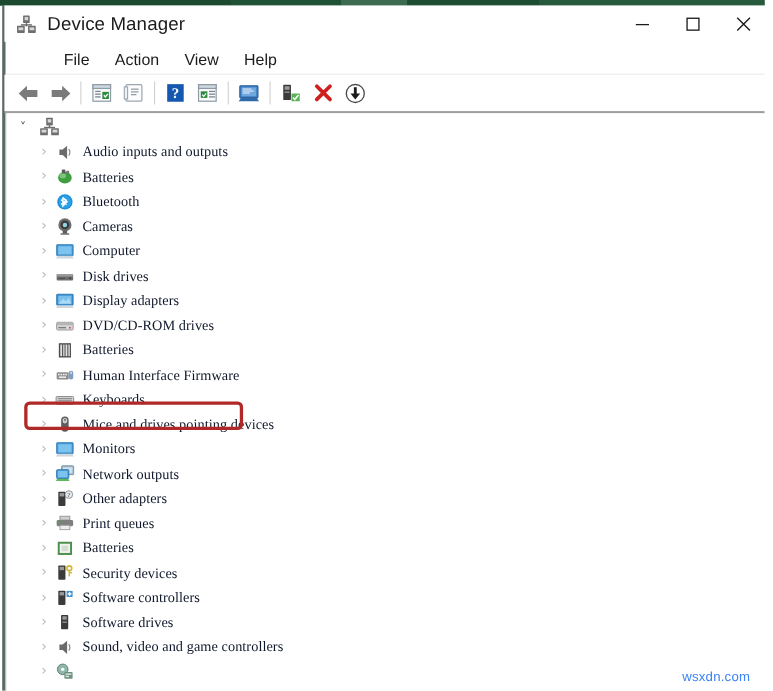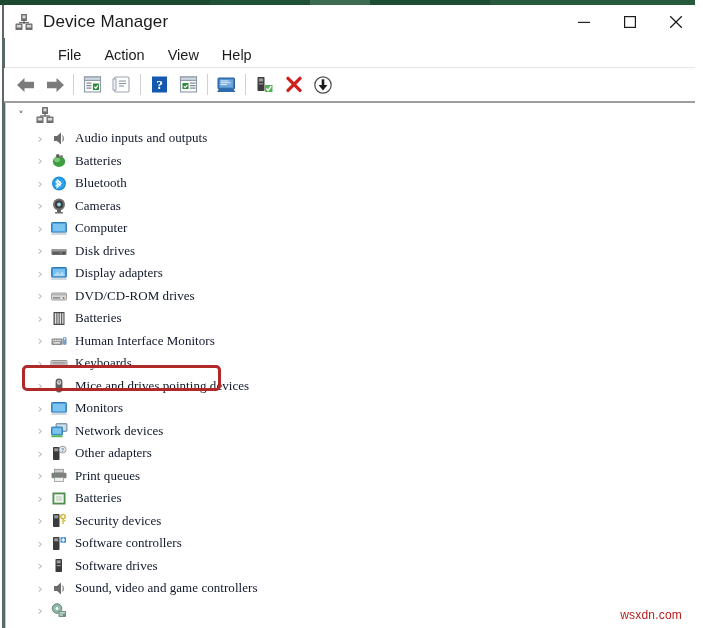--- a/index.html
+++ b/index.html
@@ -231,21 +231,21 @@
     box-sizing: border-box;
     pointer-events: none;
   }
 
   
   .watermark {
     position: absolute;
     right: 13px;
     bottom: 6px;
     font-size: 12px;
-    color: #b91c1c;
+    color: #3b82f6;
     letter-spacing: 0.2px;
   }
 
   svg { display: block; }
 </style>
 </head>
 <body>
 
 <div id="window">
 
@@ -574,21 +574,21 @@
           <rect x="1.5" y="6.5" width="11" height="6.5" rx="1" fill="#8d8d8d"></rect>
           <rect x="2.8" y="7.8" width="1.5" height="1.4" fill="#efefef"></rect>
           <rect x="5" y="7.8" width="1.5" height="1.4" fill="#efefef"></rect>
           <rect x="7.2" y="7.8" width="1.5" height="1.4" fill="#efefef"></rect>
           <rect x="9.4" y="7.8" width="1.5" height="1.4" fill="#efefef"></rect>
           <rect x="3.5" y="10.2" width="6.5" height="1.4" fill="#efefef"></rect>
           <rect x="12.6" y="5" width="4" height="8" rx="1.8" fill="#7f9ec4"></rect>
           <rect x="14.2" y="6" width="0.9" height="2" fill="#ffffff"></rect>
         </svg>
       </span>
-      <span class="row-label">Human Interface Monitors</span>
+      <span class="row-label">Human Interface Firmware</span>
     </div>
 
     <div class="tree-row">
       <span class="expander">›</span>
       <span class="row-icon">
         <svg width="18" height="17" viewBox="0 0 18 17">
           <rect x="1" y="5.5" width="16" height="7" rx="0.8" fill="#d9d9d9" stroke="#8a8a8a" stroke-width="0.9"></rect>
           <rect x="2.4" y="6.8" width="13.2" height="1" fill="#8f8f8f"></rect>
           <rect x="2.4" y="8.4" width="13.2" height="1" fill="#8f8f8f"></rect>
           <rect x="4" y="10" width="10" height="1.2" fill="#8f8f8f"></rect>
@@ -625,21 +625,21 @@
       <span class="expander">›</span>
       <span class="row-icon">
         <svg width="18" height="17" viewBox="0 0 18 17">
           <rect x="6" y="1.5" width="11" height="8" rx="0.7" fill="#9fb6c8" stroke="#7b93a6" stroke-width="0.9"></rect>
           <rect x="7.2" y="2.7" width="8.6" height="5.6" fill="#cfe0ec"></rect>
           <rect x="1.5" y="5" width="11" height="8" rx="0.7" fill="#4a9fdc" stroke="#2f7bb5" stroke-width="0.9"></rect>
           <rect x="2.8" y="6.2" width="8.4" height="5.6" fill="#7cc3ef"></rect>
           <path d="M0.8 15.3 L13.2 15.3 L12 13.2 L2 13.2 Z" fill="#5fb85f"></path>
         </svg>
       </span>
-      <span class="row-label">Network devices</span>
+      <span class="row-label">Network outputs</span>
     </div>
 
     <div class="tree-row">
       <span class="expander">›</span>
       <span class="row-icon">
         <svg width="18" height="17" viewBox="0 0 18 17">
           <rect x="3" y="2" width="6.5" height="13" rx="0.8" fill="#3b3b3b"></rect>
           <rect x="4.2" y="3.3" width="4" height="3" fill="#9a9a9a"></rect>
           <circle cx="12.6" cy="4.6" r="3.5" fill="#e8e8e8" stroke="#8a8a8a" stroke-width="0.8"></circle>
           <text x="12.6" y="6.7" font-family="Liberation Serif, serif" font-size="5.4" font-weight="bold" fill="#2f6aaa" text-anchor="middle">?</text>

